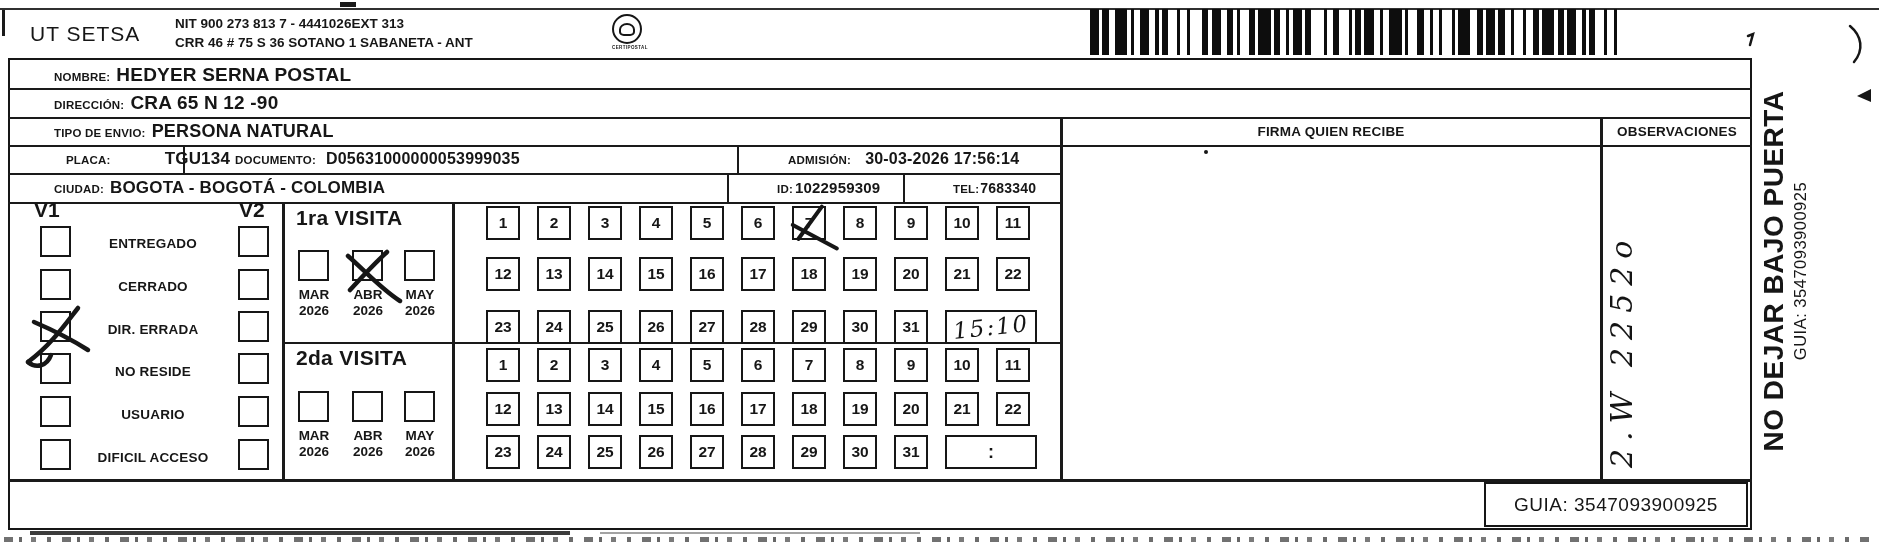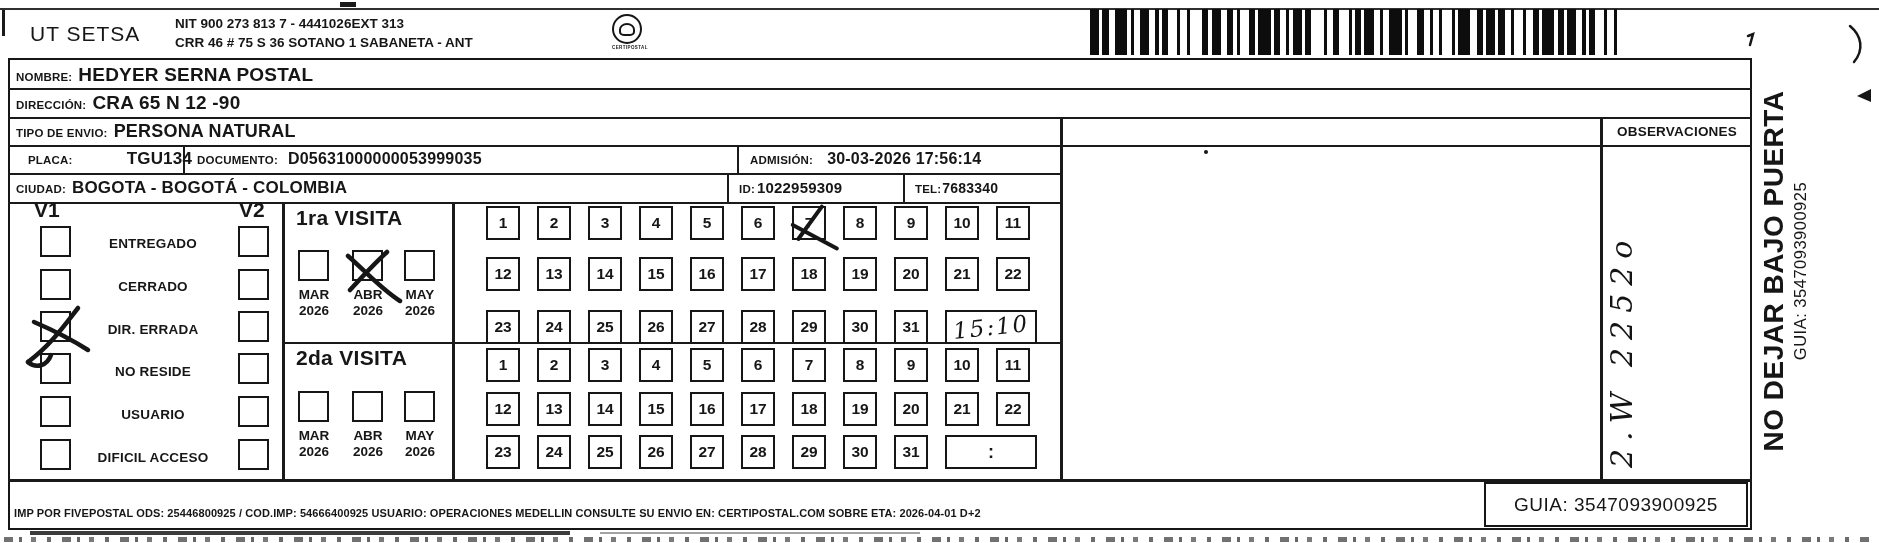--- a/index.html
+++ b/index.html
@@ -13,21 +13,21 @@
   .brand1{font-size:16.5px;font-weight:700;letter-spacing:.3px;}
   .brand2{font-size:11.5px;font-weight:700;margin-top:3px;}
   .logo-circle{width:26px;height:26px;border:2.5px solid #161616;border-radius:50%;
                display:flex;align-items:center;justify-content:center;}
   .logo-inner{width:12px;height:9px;border:2.5px solid #161616;border-radius:50% 50% 30% 30%;}
   .logo-caption{font-size:4.5px;font-weight:700;letter-spacing:.4px;margin-top:1px;text-align:center;}
   #barcode{position:absolute;left:1090px;top:9px;width:534px;height:46px;display:flex;align-items:stretch;}
   #barcode .bar{background:#0d0d0d;height:100%;}
   
   .rowline{position:absolute;display:flex;align-items:baseline;padding-left:6px;white-space:nowrap;}
-  .lbl{font-size:11.5px;font-weight:700;letter-spacing:.2px;}
+  .lbl{font-size:11.5px;font-weight:700;letter-spacing:.2px;margin-left:38px;}
   .val{font-weight:700;margin-left:6px;letter-spacing:.2px;}
   .hdrcell{position:absolute;font-size:13.5px;font-weight:700;text-align:center;letter-spacing:.2px;}
   
   .cb{position:absolute;width:31px;height:31px;border:2.5px solid #161616;background:#fff;box-sizing:border-box;}
   .vhead{position:absolute;font-size:21px;font-weight:700;}
   .statuslbl{position:absolute;width:150px;text-align:center;font-size:13.5px;font-weight:700;letter-spacing:.2px;}
   .visittitle{position:absolute;font-size:21px;font-weight:700;letter-spacing:.3px;}
   .monthlbl{position:absolute;width:44px;text-align:center;font-size:13.5px;font-weight:700;line-height:1.15;}
   
   .day-row{position:absolute;left:0;display:flex;gap:17px;}
@@ -227,20 +227,21 @@
   </div>
   <div class="rowline" style="left:733px;top:179px;">
     <span class="lbl">ID:</span>
     <span class="val" style="font-size:15px;margin-left:2px;">1022959309</span>
   </div>
   <div class="rowline" style="left:909px;top:180px;">
     <span class="lbl">TEL:</span>
     <span class="val" style="font-size:14px;margin-left:1px;">7683340</span>
   </div>
 
+  <div class="hdrcell" style="left:1062px;top:124px;width:538px;">FIRMA QUIEN RECIBE</div>
   <div class="hdrcell" style="left:1602px;top:124px;width:150px;">OBSERVACIONES</div>
 
   <div class="vhead" style="left:34px;top:198px;">V1</div>
   <div class="vhead" style="left:239px;top:198px;">V2</div>
 
   <div class="cb" style="left:40px;top:226px;"></div>
   <div class="statuslbl" style="left:78px;top:236px;">ENTREGADO</div>
   <div class="cb" style="left:238px;top:226px;"></div>
 
   <div class="cb" style="left:40px;top:269px;"></div>
@@ -379,21 +380,20 @@
         <div class="timebox">
           <span class="time-colon">:</span>
         </div>
       </div>
     </div>
 
   <div class="obs-hand hand">2.W 2252o</div>
 
   <div class="abs" style="left:1204px;top:150px;width:4px;height:4px;background:#161616;border-radius:50%;"></div>
 
-  <div class="foot2">IMP POR FIVEPOSTAL ODS: 25446800925 / COD.IMP: 54666400925 USUARIO: OPERACIONES MEDELLIN CONSULTE SU ENVIO EN: CERTIPOSTAL.COM SOBRE ETA: 2026-04-01 D+2</div>
   <div class="guiabox">GUIA: 3547093900925</div>
 
   <div class="side-block">
     <div class="side-line1">NO DEJAR BAJO PUERTA</div>
     <div class="side-line2">GUIA: 3547093900925</div>
   </div>
 
   <svg class="overlay" width="1879" height="543">
     <g stroke="#161616" stroke-width="4.5" stroke-linecap="round" fill="none">
 

